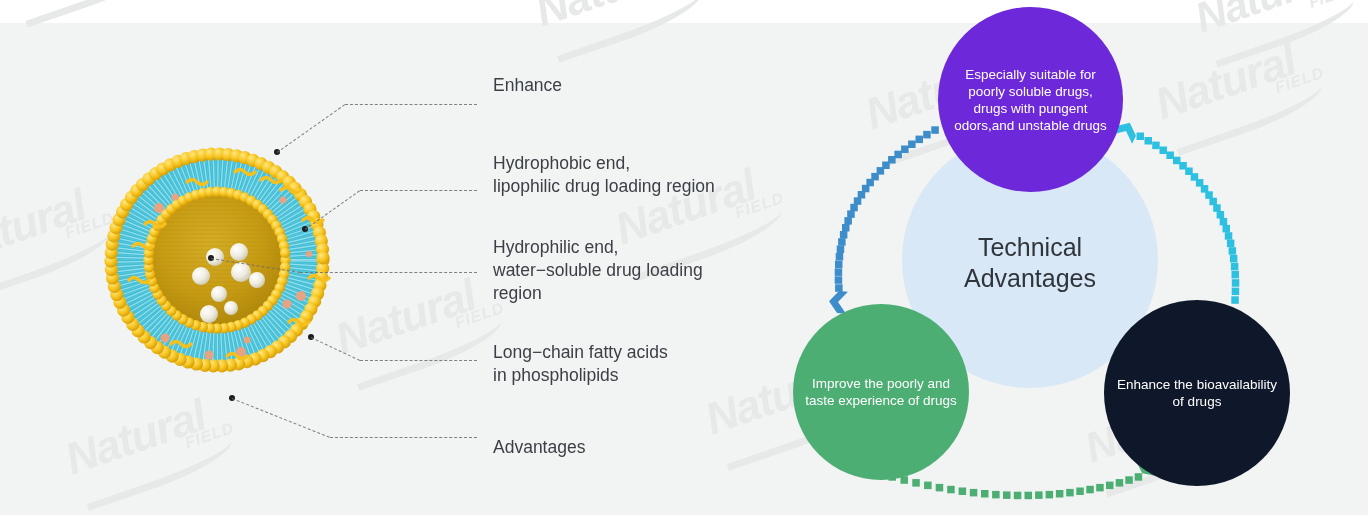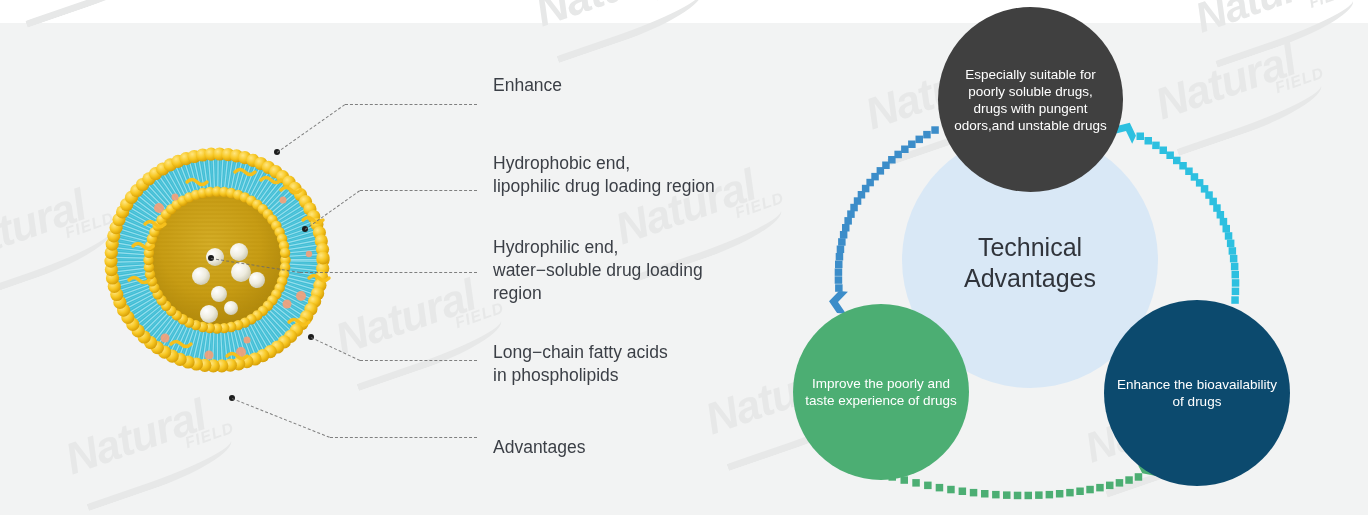--- a/index.html
+++ b/index.html
@@ -876,25 +876,25 @@
         <rect x="1173.0" y="156.7" width="7.5" height="7.5" fill="#2dc0e0"></rect>
         <rect x="1166.4" y="151.5" width="7.5" height="7.5" fill="#2dc0e0"></rect>
         <rect x="1159.5" y="146.5" width="7.5" height="7.5" fill="#2dc0e0"></rect>
         <rect x="1152.2" y="141.6" width="7.5" height="7.5" fill="#2dc0e0"></rect>
         <rect x="1144.5" y="137.0" width="7.5" height="7.5" fill="#2dc0e0"></rect>
         <rect x="1136.5" y="132.5" width="7.5" height="7.5" fill="#2dc0e0"></rect>
         <path d="M -11,-9 L 0,0 L 11,-9 L 11,0 L 0,9 L -11,0 Z" fill="#2dc0e0" transform="translate(1126,131) rotate(205)"></path>
       </g>
     </svg>
 
-  <div class="bubble" style="left: 938px; top: 7px; width: 185px; height: 185px; background: #404040;">
+  <div class="bubble" style="left: 938px; top: 7px; width: 185px; height: 185px; background: #6d28d9;">
     <span>Especially suitable for poorly soluble drugs, drugs with pungent odors,and unstable drugs</span>
   </div>
 
   <div class="bubble" style="left: 793px; top: 304px; width: 176px; height: 176px; background: rgb(76, 174, 115);">
     <span>Improve the poorly and taste experience of drugs</span>
   </div>
 
-  <div class="bubble" style="left: 1104px; top: 300px; width: 186px; height: 186px; background: #0c4a6e;">
+  <div class="bubble" style="left: 1104px; top: 300px; width: 186px; height: 186px; background: #0f172a;">
     <span>Enhance the bioavailability of drugs</span>
   </div>
 
 </div>
 
 </body></html>

